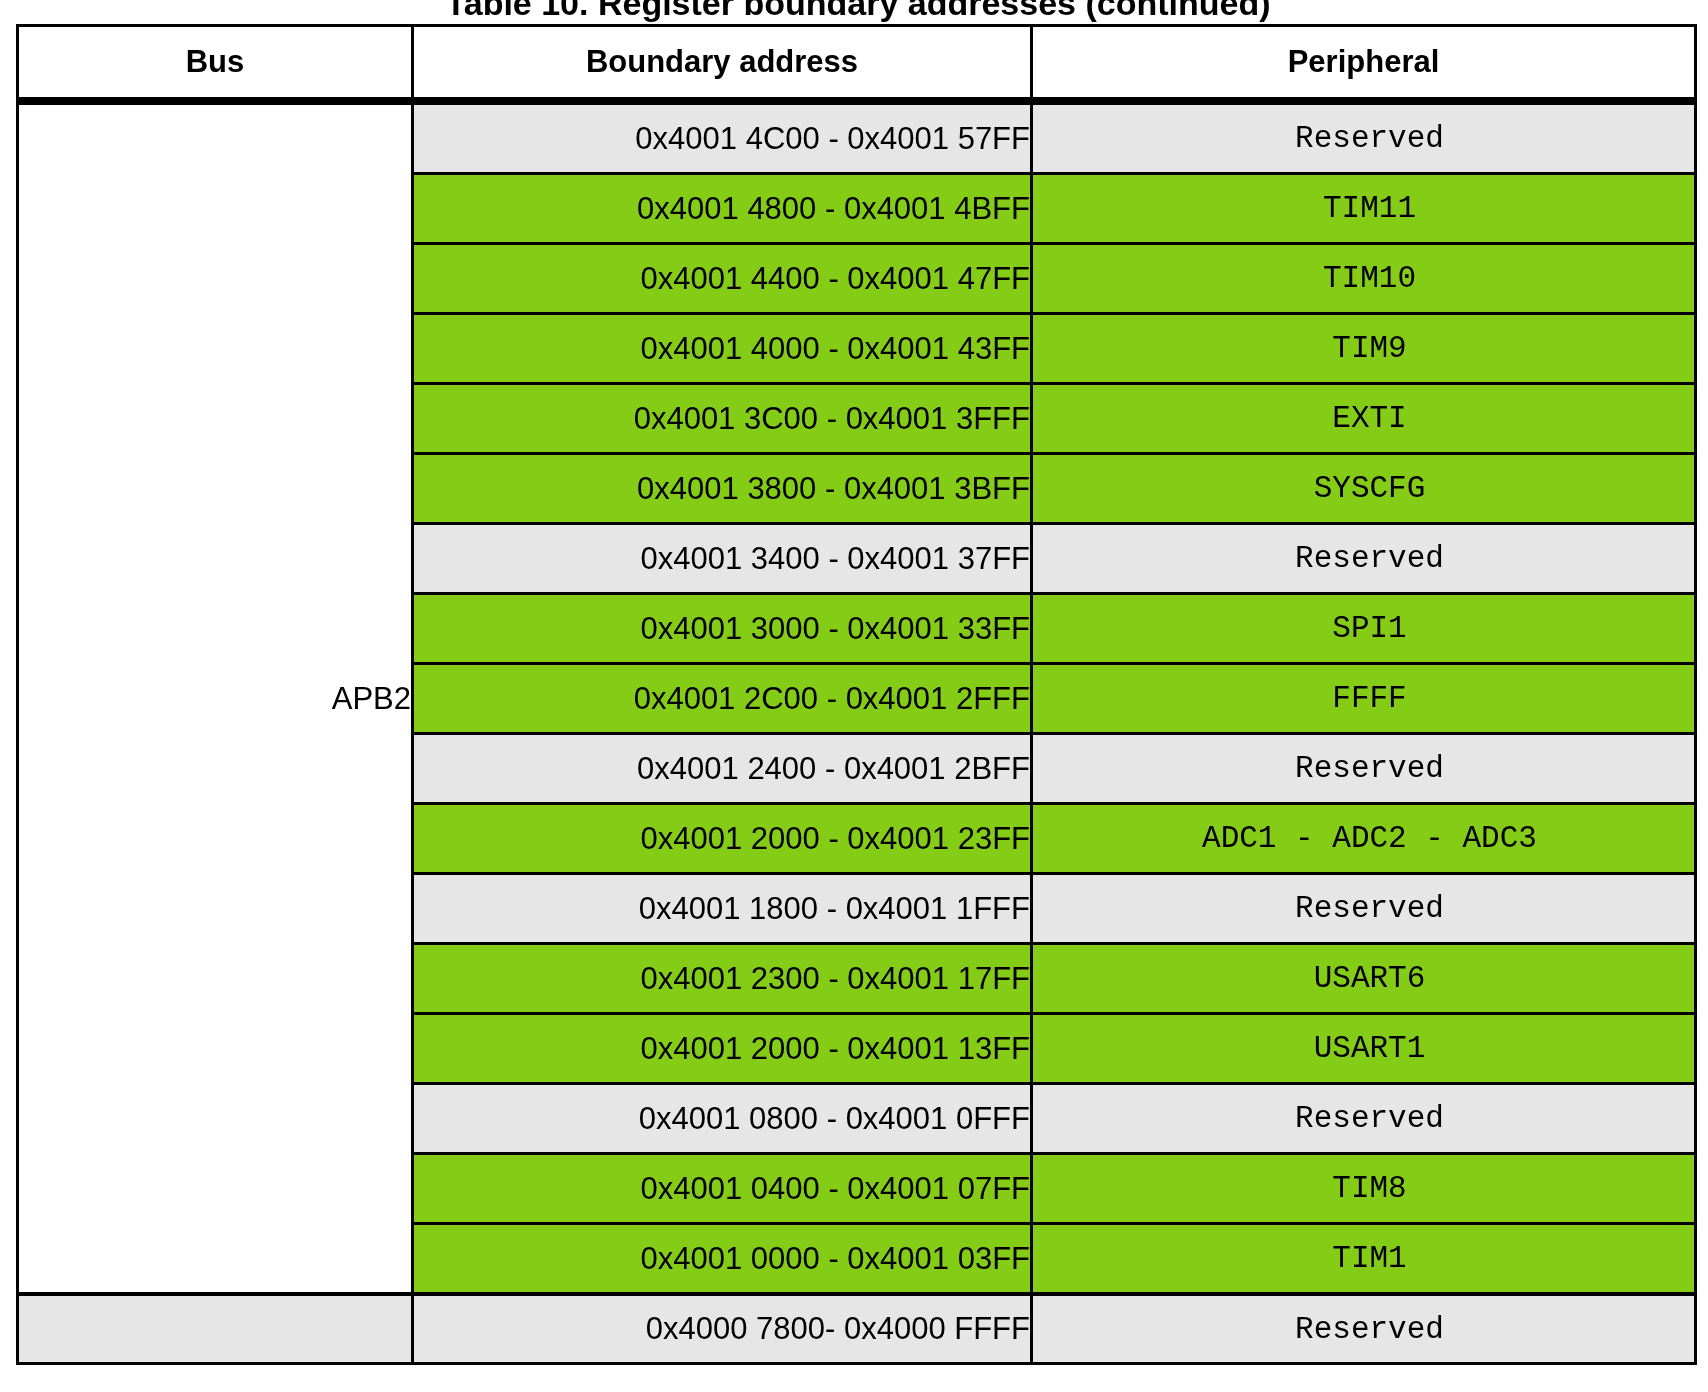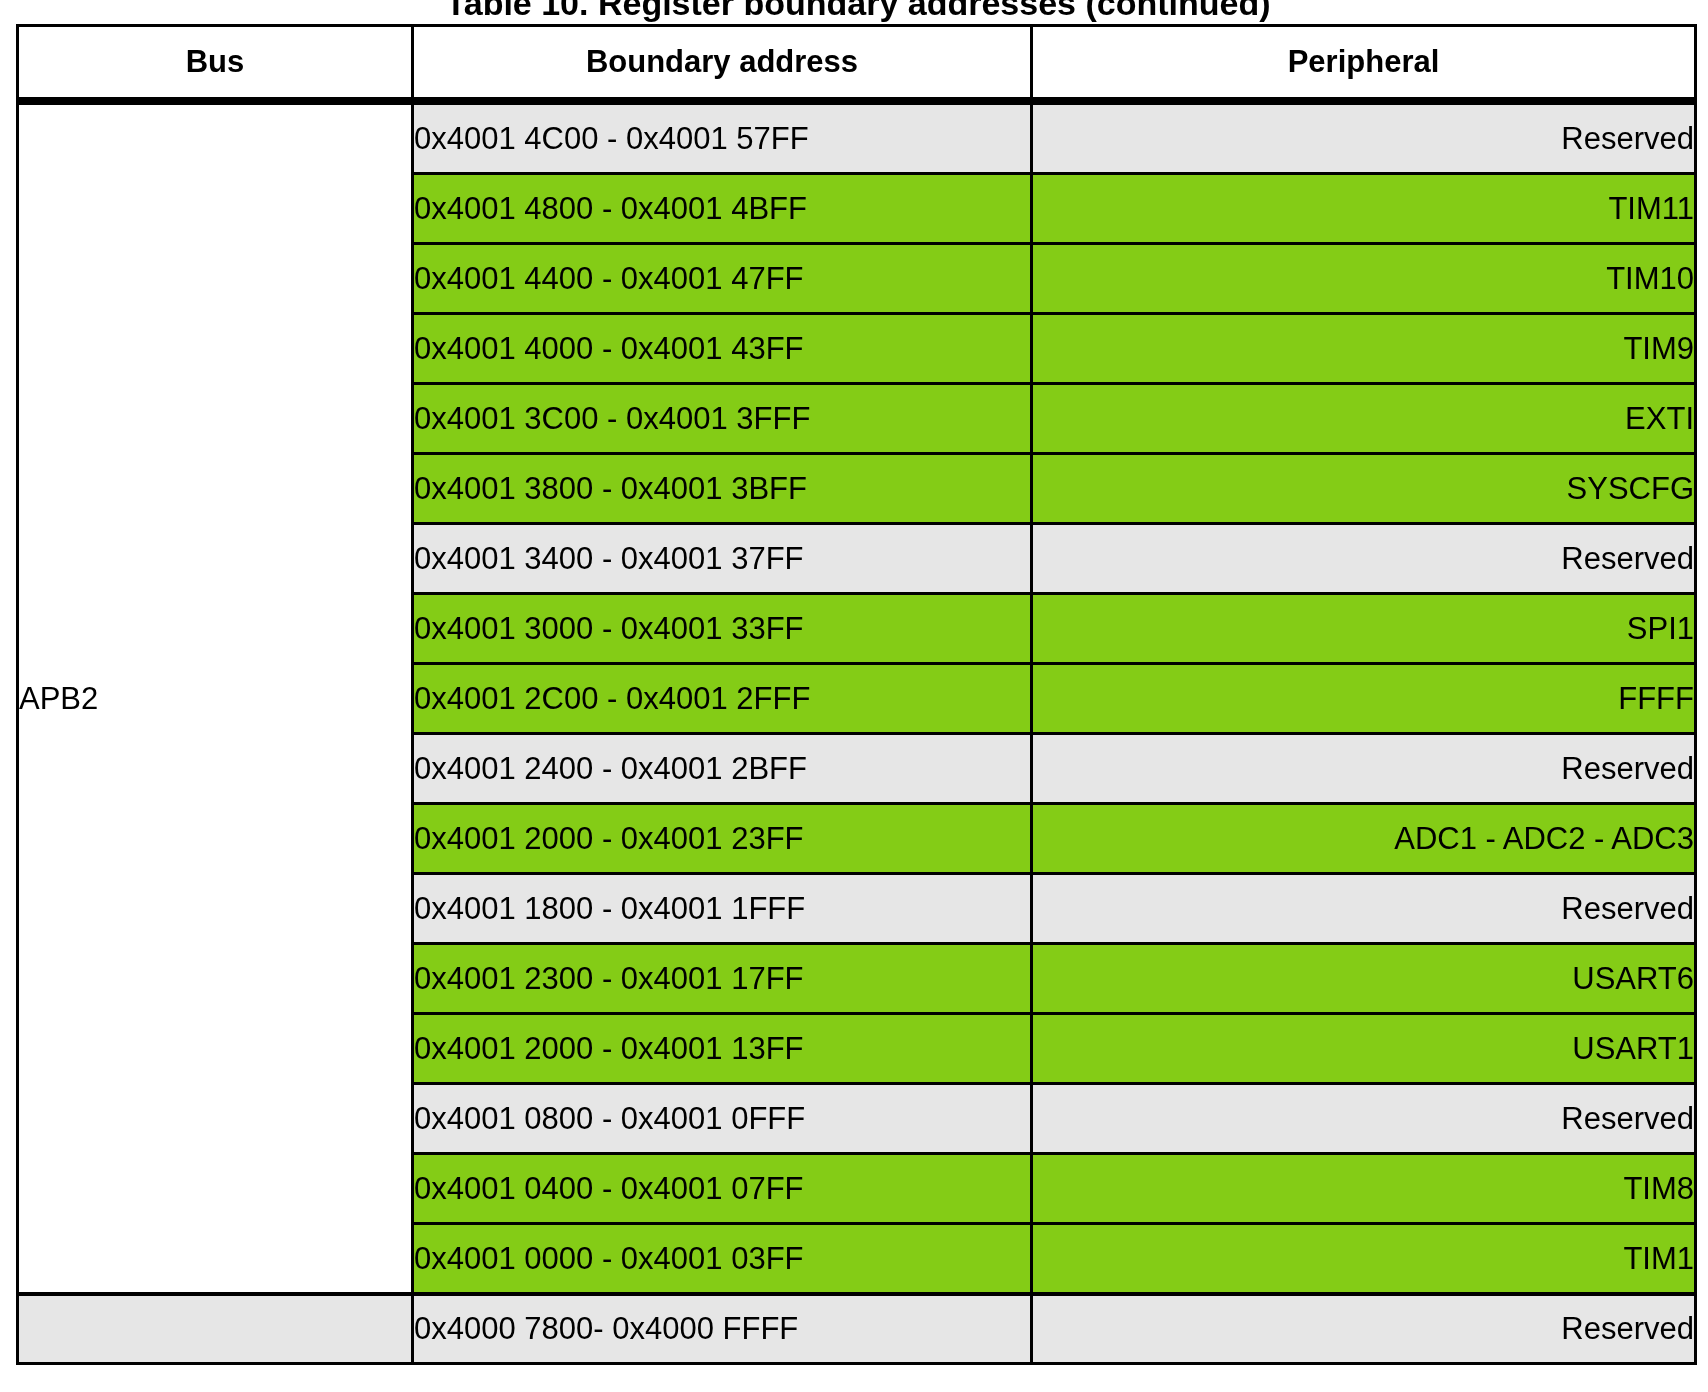--- a/index.html
+++ b/index.html
@@ -55,29 +55,30 @@
   }
   .reg-table td {
     height: 67px;
     font-size: 31px;
     vertical-align: middle;
     border: 3px solid var(--border, #000);
     padding: 0;
     background: #84cc16;
   }
   .reg-table td.bus-cell {
-    text-align: left;
+    text-align: right;
     background: #ffffff;
   }
   .reg-table td.addr-cell {
-    text-align: left;
+    text-align: right;
   }
   .reg-table td.periph-cell {
-    text-align: right;
+    text-align: center;
     padding-left: 12px;
+    font-family: Liberation Mono, monospace;
   }
   .reg-table td.shaded {
     background: var(--shaded, #e6e6e6);
   }
   .reg-table tr.footer-row td {
     border-top: 4px solid var(--border, #000);
     height: 66px;
   }
 </style>
 </head>

